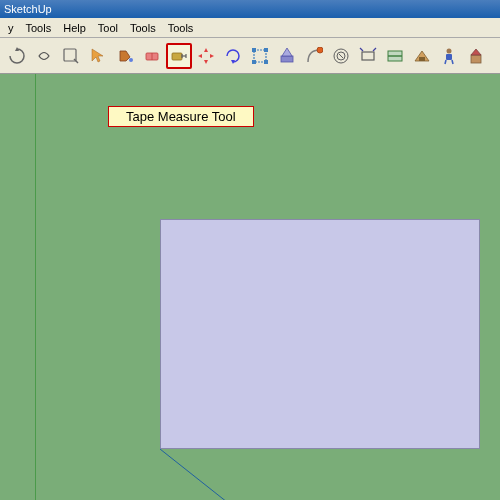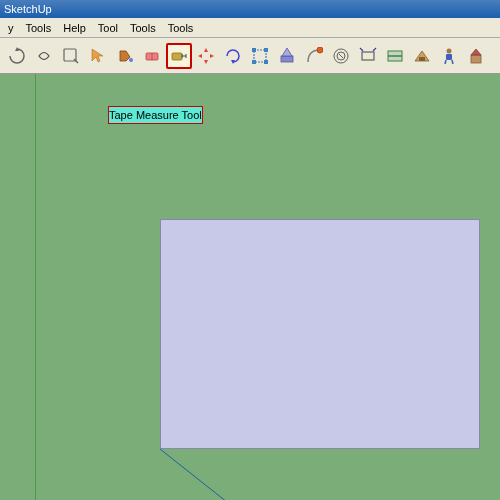--- a/index.html
+++ b/index.html
@@ -64,24 +64,24 @@
       font-size: 14px;
       background: transparent;
       position: relative;
     }
     .toolbar-btn.active { border: 2px solid #cc0000; background: #f5f5dc; }
 
     #tooltip-box {
       position: absolute;
       top: 32px;
       left: 108px;
-      background: #5eead4;
+      background: #fef9c3;
       border: 1px solid #cc0000;
-      padding: 2px 0;
-      font-size: 11px;
+      padding: 2px 17px;
+      font-size: 13px;
       white-space: nowrap;
       z-index: 100;
       pointer-events: none;
     }
 
     #canvas-area {
       flex: 1;
       background: #7aad78;
       position: relative;
       overflow: hidden;

